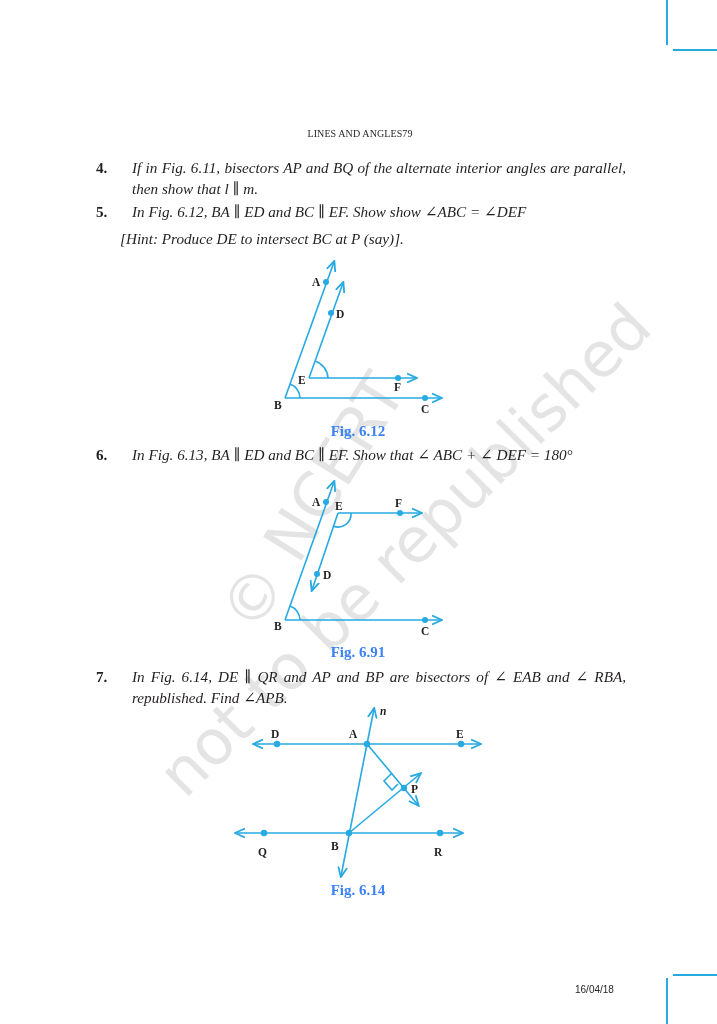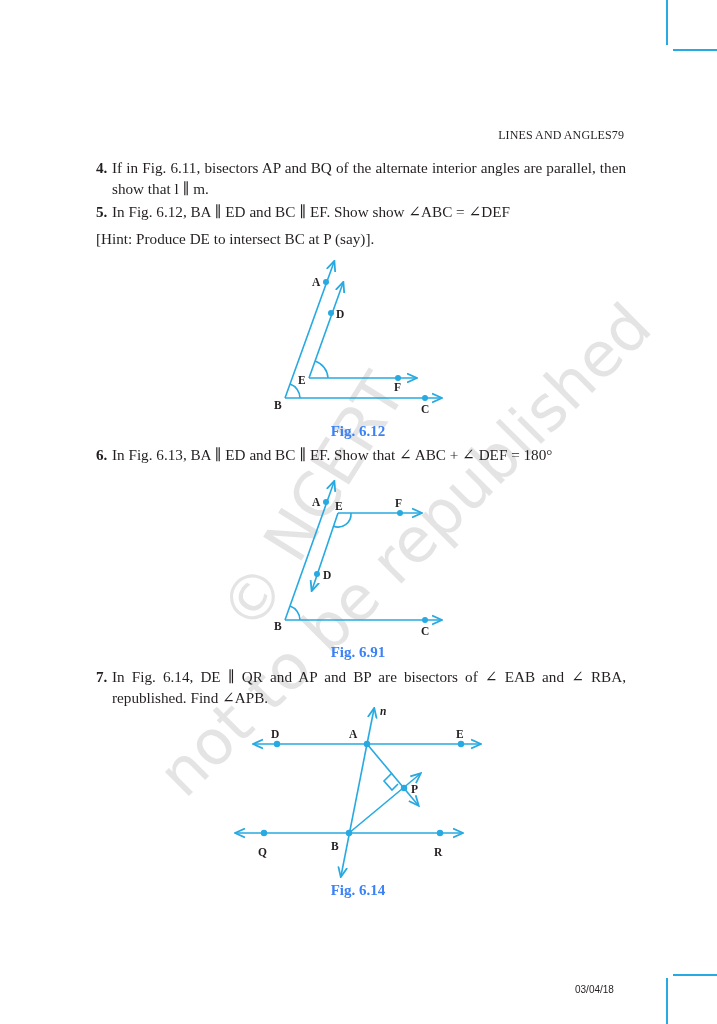--- a/index.html
+++ b/index.html
@@ -4,26 +4,26 @@
 <style>
   html, body { margin: 0; padding: 0; }
   body {
     width: 717px; height: 1024px; position: relative; overflow: hidden;
     background: #ffffff; color: #231f20;
     font-family: "Liberation Serif", "DejaVu Serif", serif;
   }
   .crop { position: absolute; background: #27a9e1; }
   .running-head {
     position: absolute; top: 128px; left: 96px; width: 528px;
-    font-size: 12px; letter-spacing: 0.1px; display: flex; justify-content: flex-end;
+    font-size: 10px; letter-spacing: 0.1px; display: flex; justify-content: center;
   }
   .q { position: absolute; left: 96px; width: 530px; font-size: 15.2px; line-height: 21px; }
   .q .num { position: absolute; left: 0; font-weight: bold; }
-  .q .body { margin-left: 16px; text-align: justify; }
-  .q .hint { margin-top: 6px; }
+  .q .body { margin-left: 36px; text-align: justify; font-style: italic; }
+  .q .hint { margin-left: 24px; margin-top: 6px; font-style: italic; }
   .fig-caption {
     position: absolute; font-weight: bold; color: #3b82f6; font-size: 15px;
     width: 200px; text-align: center;
   }
   svg.fig { position: absolute; overflow: visible; }
   svg.fig text { font-family: "Liberation Serif", serif; font-weight: bold; font-size: 11.5px; fill: #231f20; }
   .watermark {
     position: absolute; left: 0; top: 0; width: 717px; height: 1024px; pointer-events: none;
   }
   .watermark text { font-family: "DejaVu Sans", sans-serif; fill: #d9d9d9; opacity: 0.7; }
@@ -162,13 +162,13 @@
   <text x="271" y="738">D</text>
   <text x="349" y="738">A</text>
   <text x="456" y="738">E</text>
   <text x="411" y="793">P</text>
   <text x="258" y="856">Q</text>
   <text x="331" y="850">B</text>
   <text x="434" y="856">R</text>
 </svg>
 <div class="fig-caption" style="left:258px;top:882px;text-align:center;">Fig. 6.14</div>
 
-<div class="date">03/04/18</div>
+<div class="date">16/04/18</div>
 
 </body></html>

